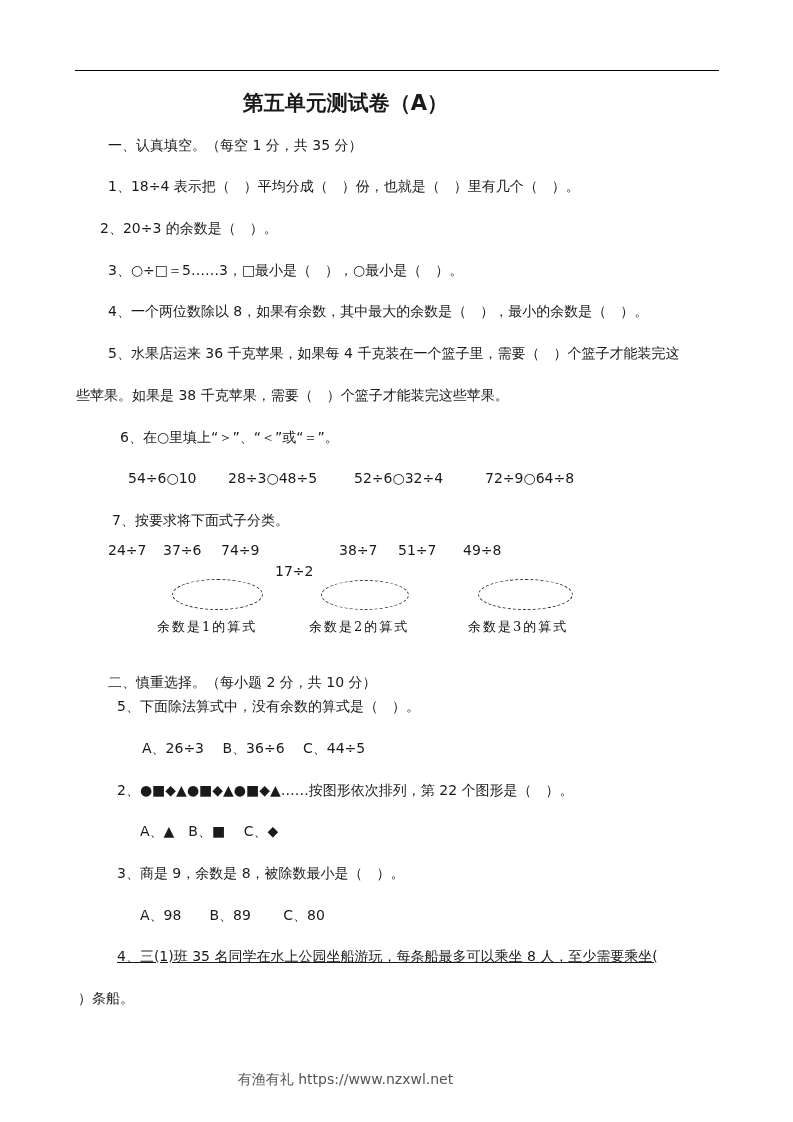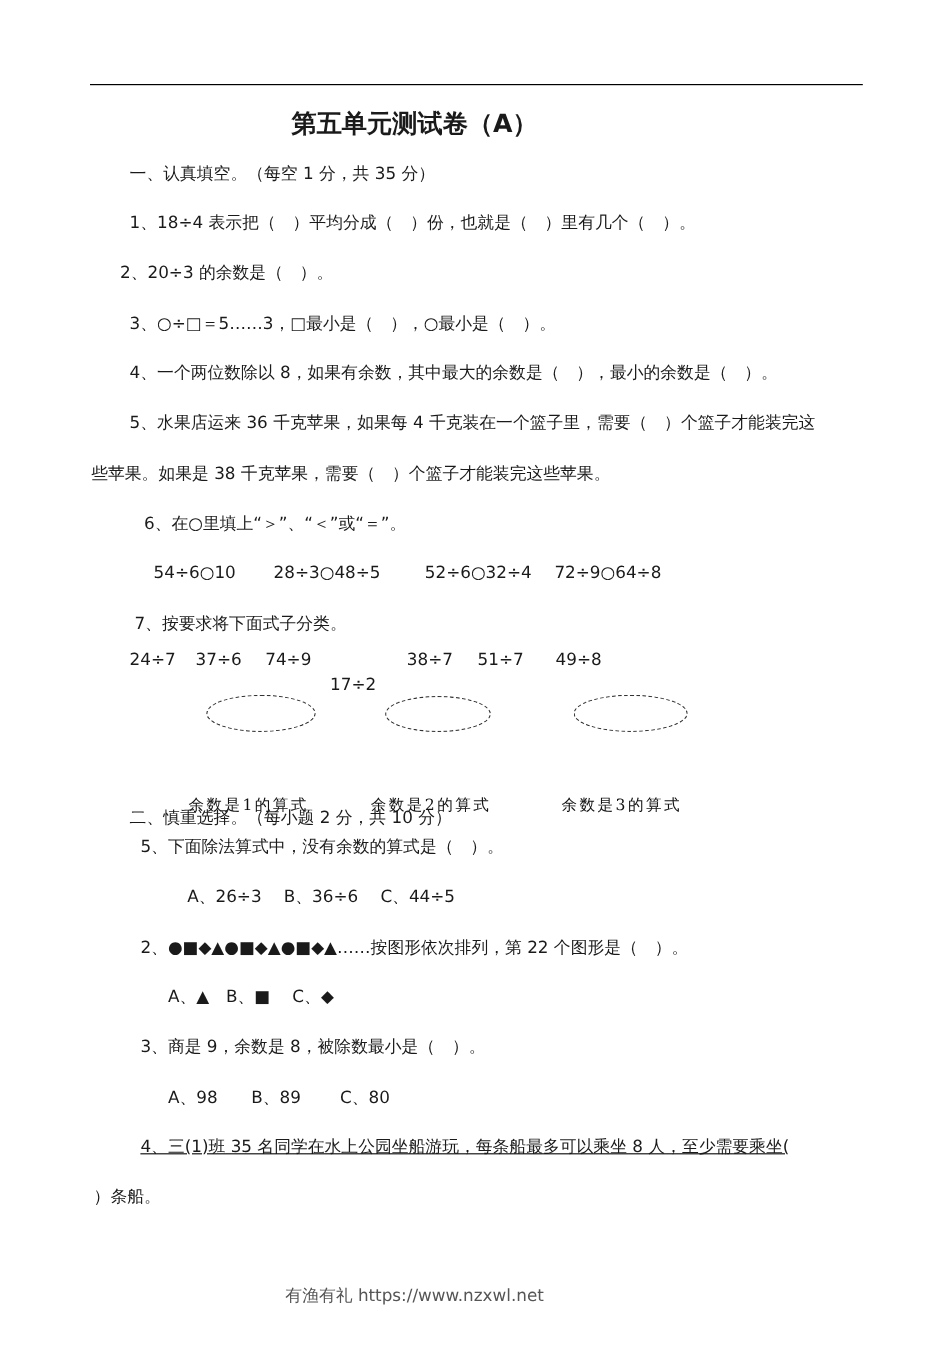--- a/index.html
+++ b/index.html
@@ -20,21 +20,21 @@
       font-size: 21px; font-weight: bold; line-height: 20px;
     }
     .ovals { position: absolute; top: 578px; left: 0; width: 793px; height: 60px; }
     .oval-group { position: absolute; top: 0; }
     .oval {
       position: absolute; border: 1px dashed #333; border-radius: 50%;
     }
     .oval-label {
       position: absolute; top: 40px; white-space: nowrap;
       font-family: "DejaVu Serif", "Liberation Serif", serif;
-      font-size: 13px; letter-spacing: 2px; color: #111; margin-top: 44px;
+      font-size: 13px; letter-spacing: 2px; color: #111;
     }
     .footer {
       position: absolute; top: 1071px; left: 0; width: 691px; text-align: center;
       font-size: 14px; color: #555;
     }
   </style>
 </head>
 <body>
 
 <div class="rule"></div>
@@ -46,21 +46,21 @@
 <div class="line" style="top:219px; left:100px;">2、20÷3 的余数是（　）。</div>
 <div class="line" style="top:261px; left:108px;">3、○÷□＝5……3，□最小是（　），○最小是（　）。</div>
 <div class="line" style="top:302px; left:108px;">4、一个两位数除以 8，如果有余数，其中最大的余数是（　），最小的余数是（　）。</div>
 <div class="line" style="top:344px; left:108px;">5、水果店运来 36 千克苹果，如果每 4 千克装在一个篮子里，需要（　）个篮子才能装完这</div>
 <div class="line" style="top:386px; left:76px;">些苹果。如果是 38 千克苹果，需要（　）个篮子才能装完这些苹果。</div>
 <div class="line" style="top:428px; left:108px;margin-left:12px;">6、在○里填上“＞”、“＜”或“＝”。</div>
 
 <div class="line" style="top:469px; left:128px;">54÷6○10</div>
 <div class="line" style="top:469px; left:228px;">28÷3○48÷5</div>
 <div class="line" style="top:469px; left:354px;">52÷6○32÷4</div>
-<div class="line" style="top:469px; left:462px;text-align:right;">72÷9○64÷8</div>
+<div class="line" style="top:469px; left:485px;text-align:right;">72÷9○64÷8</div>
 
 <div class="line" style="top:511px; left:112px;">7、按要求将下面式子分类。</div>
 
 <div class="line" style="top:541px; left:108px;">24÷7</div>
 <div class="line" style="top:541px; left:163px;">37÷6</div>
 <div class="line" style="top:541px; left:221px;">74÷9</div>
 <div class="line" style="top:562px; left:275px;">17÷2</div>
 <div class="line" style="top:541px; left:339px;">38÷7</div>
 <div class="line" style="top:541px; left:398px;">51÷7</div>
 <div class="line" style="top:541px; left:463px;">49÷8</div>
@@ -75,21 +75,21 @@
     <div class="oval-label" style="left:4px;">余数是2的算式</div>
   </div>
   <div class="oval-group" style="left:466px;">
     <div class="oval" style="left:12px; top:1px; width:93px; height:29px;"></div>
     <div class="oval-label" style="left:2px;">余数是3的算式</div>
   </div>
 </div>
 
 <div class="line" style="top:655px; left:108px;margin-top:18px;">二、慎重选择。（每小题 2 分，共 10 分）</div>
 <div class="line" style="top:697px; left:117px;">5、下面除法算式中，没有余数的算式是（　）。</div>
-<div class="line" style="top:739px; left:156px;">A、26÷3　 B、36÷6　 C、44÷5</div>
+<div class="line" style="top:739px; left:142px;">A、26÷3　 B、36÷6　 C、44÷5</div>
 <div class="line" style="top:781px; left:117px;">2、●■◆▲●■◆▲●■◆▲……按图形依次排列，第 22 个图形是（　）。</div>
 <div class="line" style="top:822px; left:140px;">A、▲　B、■　 C、◆</div>
 <div class="line" style="top:864px; left:117px;text-align:center;">3、商是 9，余数是 8，被除数最小是（　）。</div>
 <div class="line" style="top:906px; left:140px;">A、98　　B、89　　 C、80</div>
 <div class="line" style="top:947px; left:117px;text-decoration:underline;">4、三(1)班 35 名同学在水上公园坐船游玩，每条船最多可以乘坐 8 人，至少需要乘坐(</div>
 <div class="line" style="top:989px; left:78px;">）条船。</div>
 
 <div class="footer">有渔有礼 https://www.nzxwl.net</div>
 
 </body></html>

